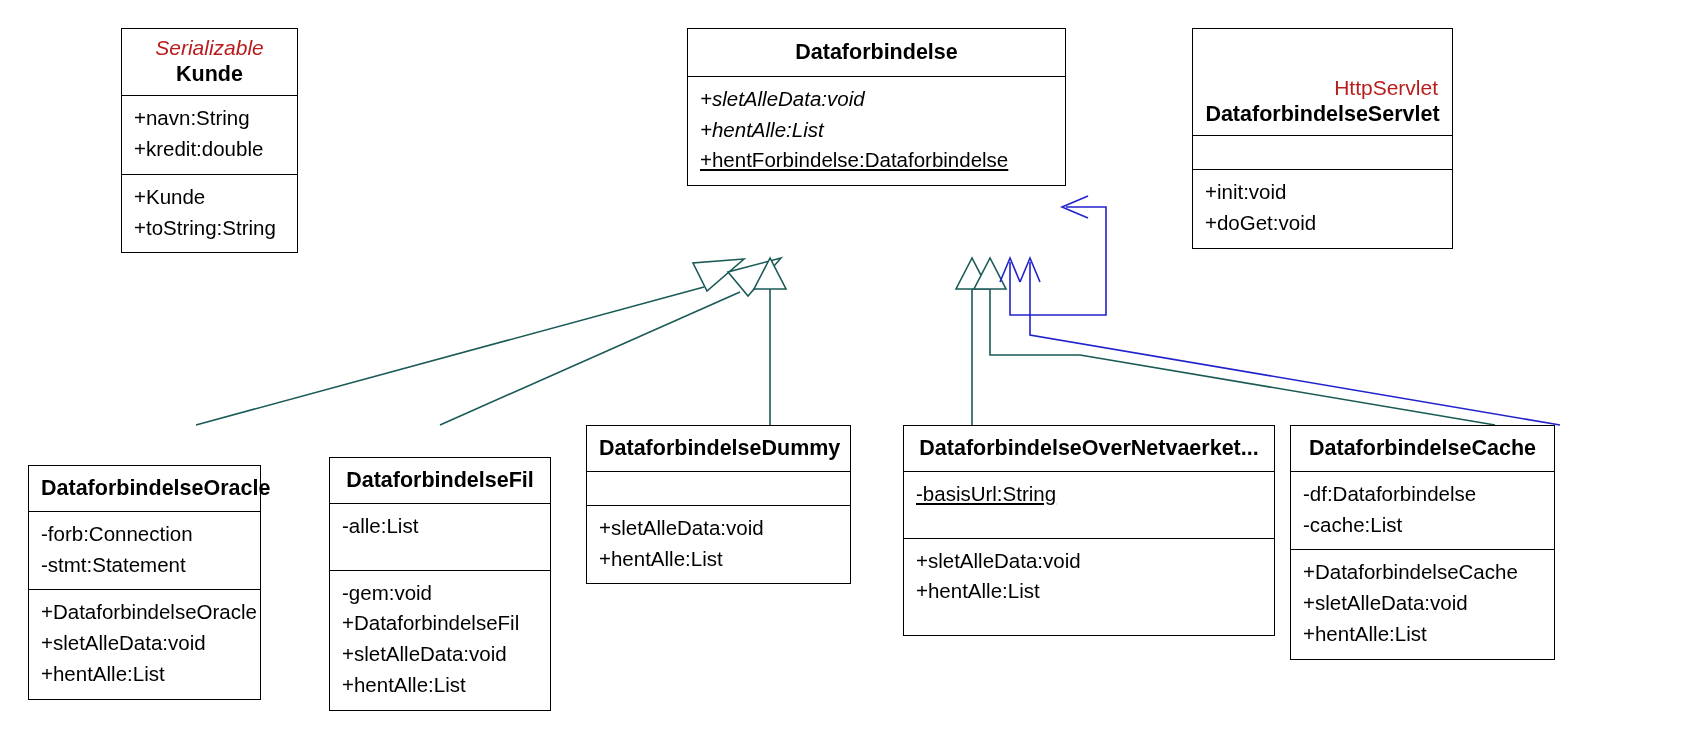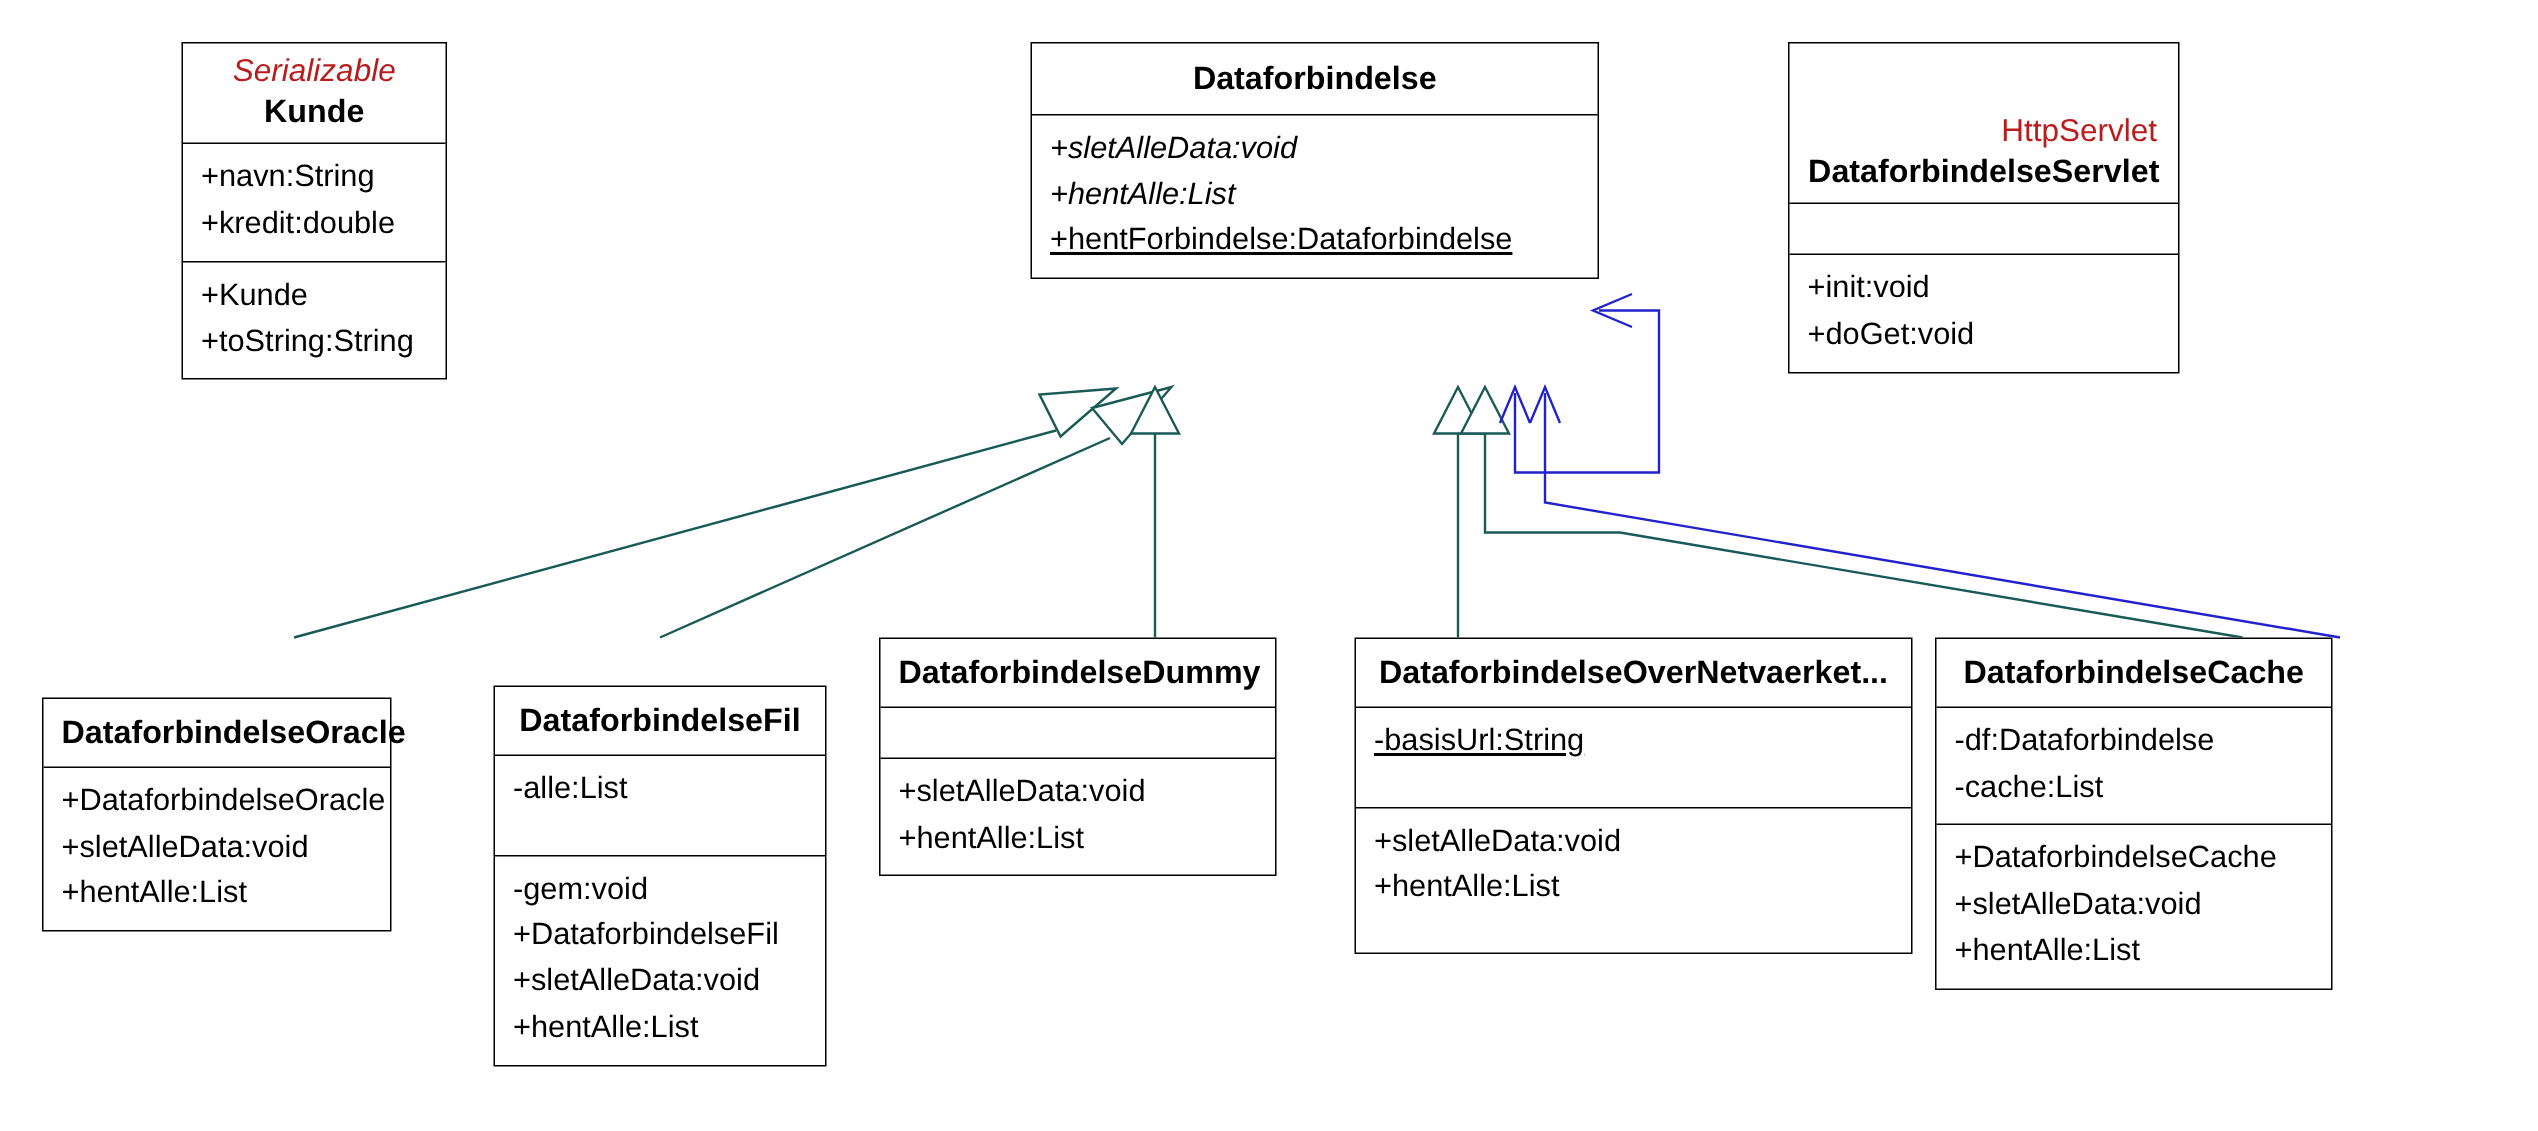--- a/index.html
+++ b/index.html
@@ -157,20 +157,24 @@
       <span class="member">+init:void</span>
       <span class="member">+doGet:void</span>
     </div>
   </div>
 
   <div class="uml-class" id="box-oracle" style="left:28px; top:425px; width:233px;margin-top:40px;">
     <div class="compartment c-header" style="padding-top:9px; padding-bottom:9px;">
       <div class="cname">DataforbindelseOracle</div>
     </div>
     <div class="compartment">
+      <span class="member">-forb:Connection</span>
+      <span class="member">-stmt:Statement</span>
+    </div>
+    <div class="compartment">
       <span class="member">+DataforbindelseOracle</span>
       <span class="member">+sletAlleData:void</span>
       <span class="member">+hentAlle:List</span>
     </div>
   </div>
 
   <div class="uml-class" id="box-fil" style="left:329px; top:425px; width:222px;margin-top:32px;">
     <div class="compartment c-header" style="padding-top:9px; padding-bottom:9px;">
       <div class="cname">DataforbindelseFil</div>
     </div>

